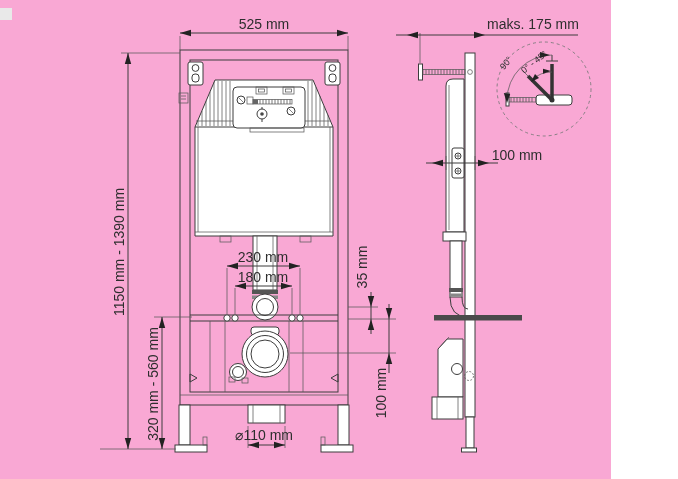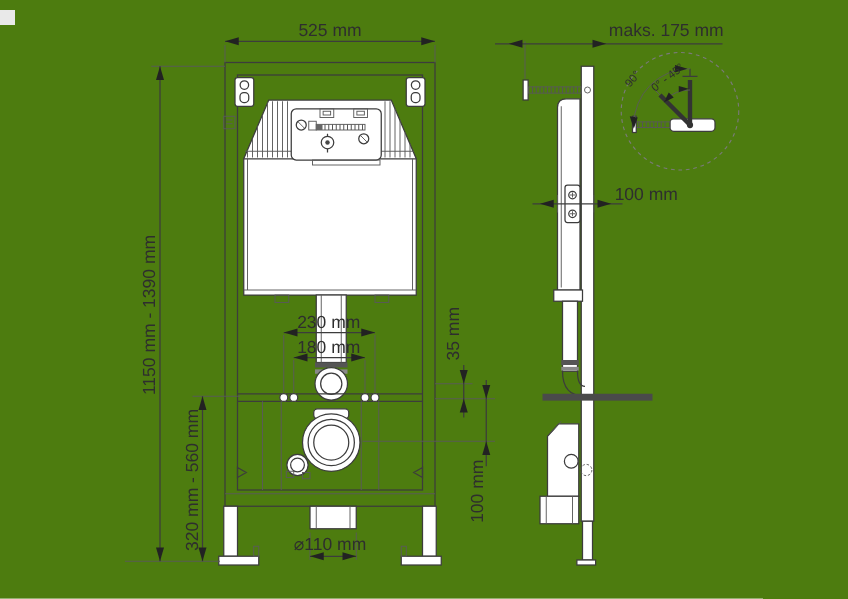--- a/index.html
+++ b/index.html
@@ -1,16 +1,16 @@
 <!DOCTYPE html>
 <html><head>
 <meta charset="utf-8">
 <style>
   html,body{margin:0;padding:0;background:#fff;}
-  #canvas{position:relative;width:678px;height:479px;background:#4d7c0f;overflow:hidden;
+  #canvas{position:relative;width:611px;height:479px;background:#f9a8d4;overflow:hidden;
           font-family:"Liberation Sans", sans-serif;}
   svg{position:absolute;left:0;top:0;}
   svg text{font-family:"Liberation Sans", sans-serif;fill:#2e2e2e;}
   .dim-text{font-size:14px;}
   .angle-text{font-size:9px;}
   .ln{stroke:#3c3c3c;stroke-width:1;fill:none;}
   .thin{stroke:#5a5a5a;stroke-width:0.75;fill:none;}
   .wht{fill:#ffffff;stroke:#3c3c3c;stroke-width:1;}
   .arrow{fill:#222;stroke:none;}
   .darkbar{fill:#4a4a4a;stroke:none;}

